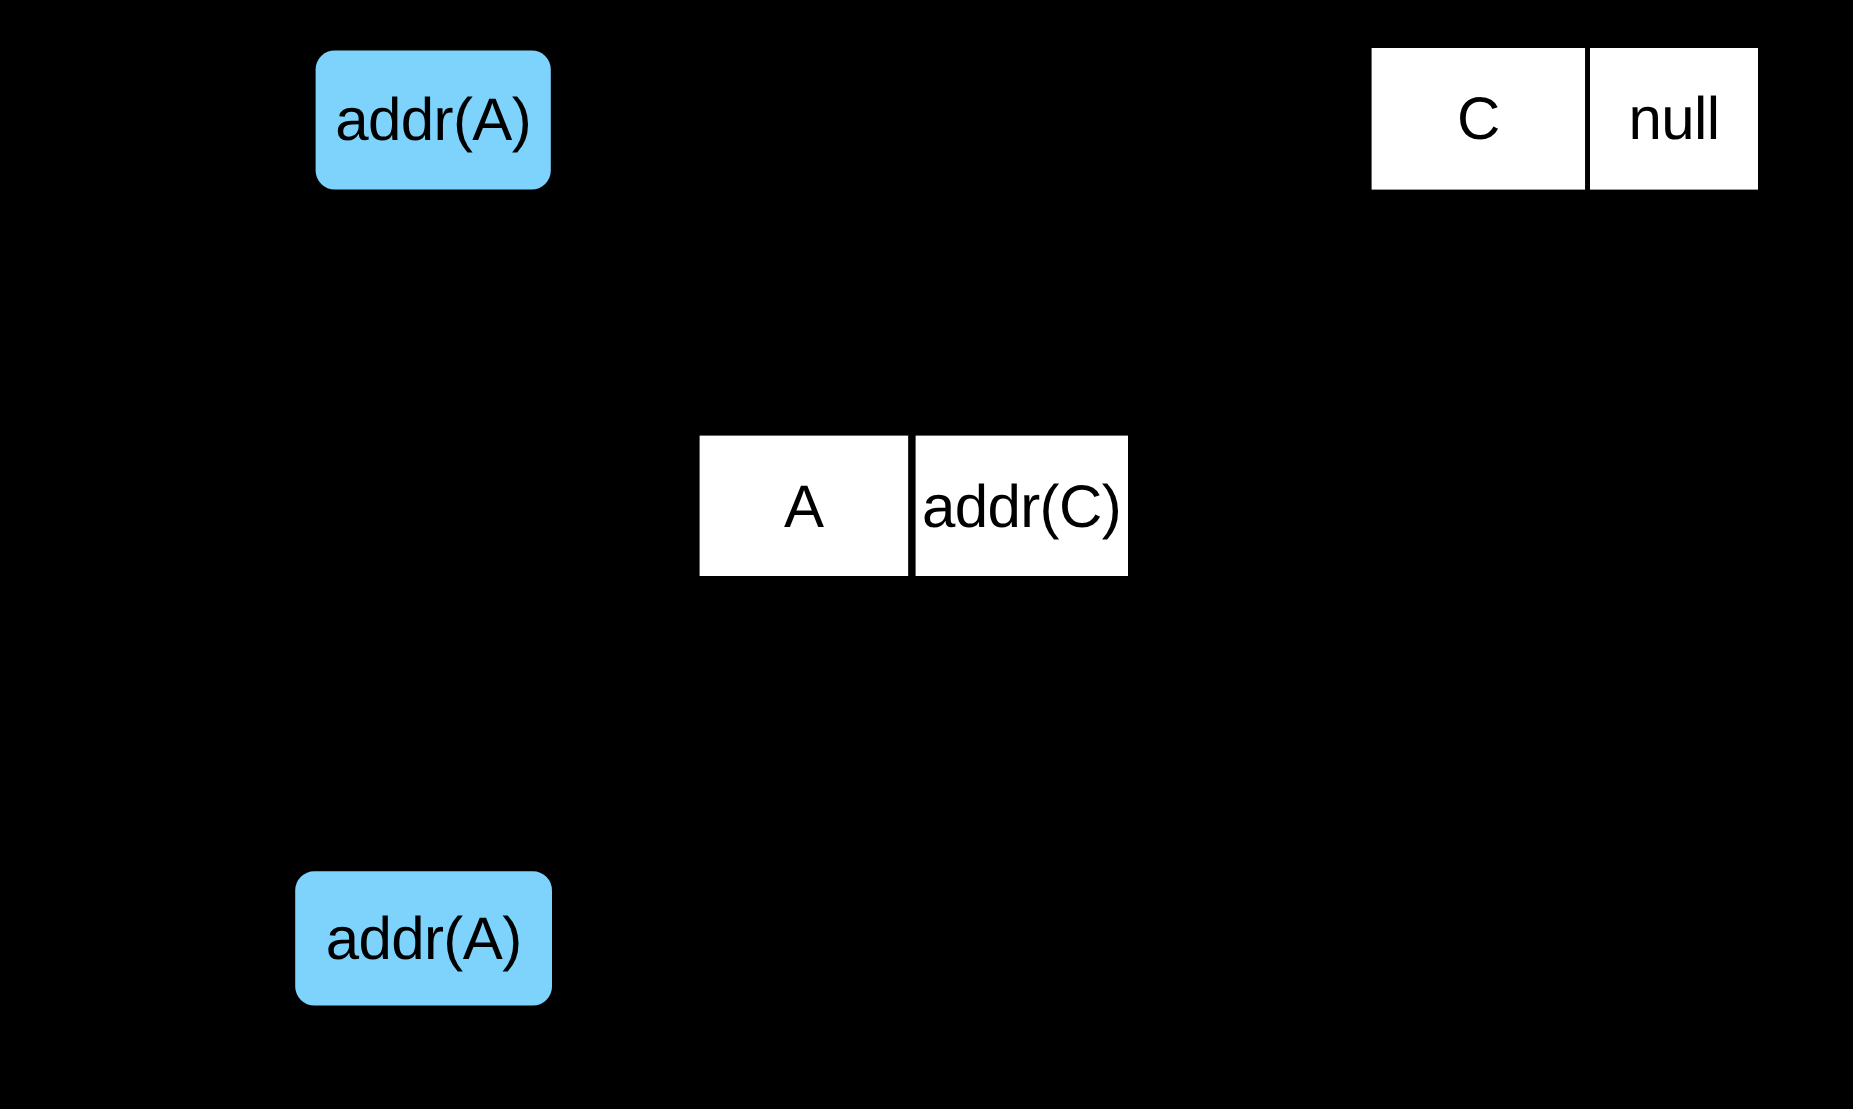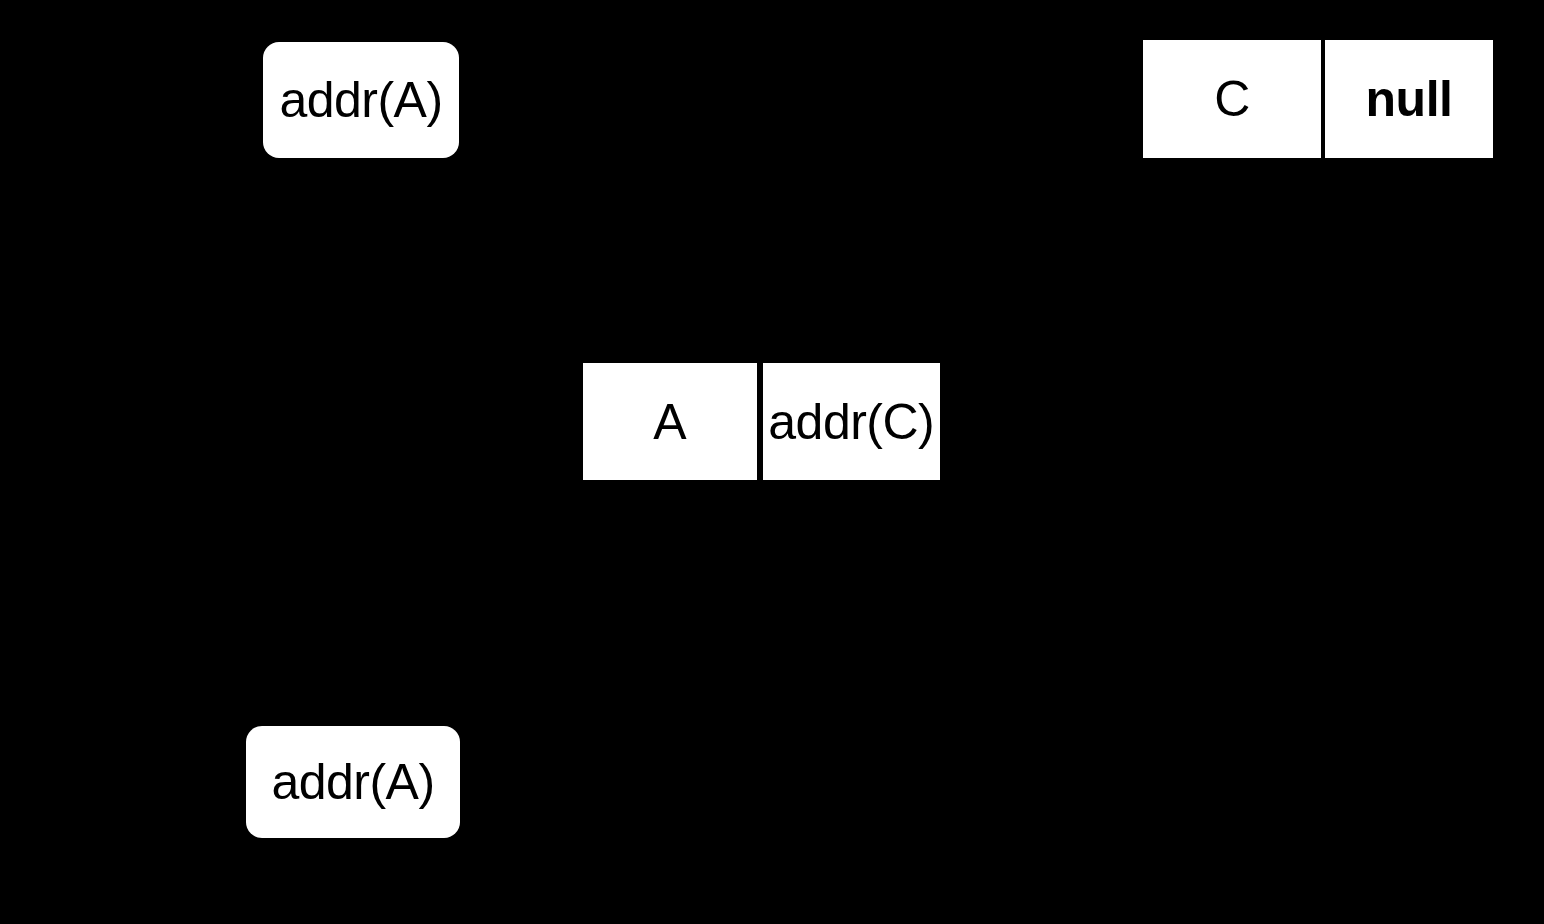--- a/index.html
+++ b/index.html
@@ -15,21 +15,21 @@
     position: relative;
     width: 1544px;
     height: 924px;
     background: #000000;
     overflow: hidden;
   }
 
   
   .ptr-box {
     position: absolute;
-    background: #ffffff;
+    background: #7dd3fc;
     color: #000000;
     border-radius: 16px;
     display: flex;
     align-items: center;
     justify-content: center;
     font-size: 50px;
     line-height: 1;
     letter-spacing: -0.5px;
     white-space: nowrap;
   }
@@ -64,21 +64,21 @@
   
   #node-a { left: 583px; top: 363px; width: 357px; height: 117px; }
   #node-a .cell-data  { width: 175px; }
   #node-a .divider    { width: 6px; }
   #node-a .cell-next  { width: 179px; }
 
   
   #node-c { left: 1143px; top: 40px; width: 358px; height: 118px; }
   #node-c .cell-data  { width: 178px; }
   #node-c .divider    { width: 4px; }
-  #node-c .cell-next  { width: 168px; font-weight: bold; }
+  #node-c .cell-next  { width: 140px; }
 
   
   #ptr-head { left: 263px; top: 42px;  width: 196px; height: 116px; }
   #ptr-tmp  { left: 246px; top: 726px; width: 214px; height: 112px; }
 </style>
 </head>
 <body>
 
 <div id="canvas">
 

